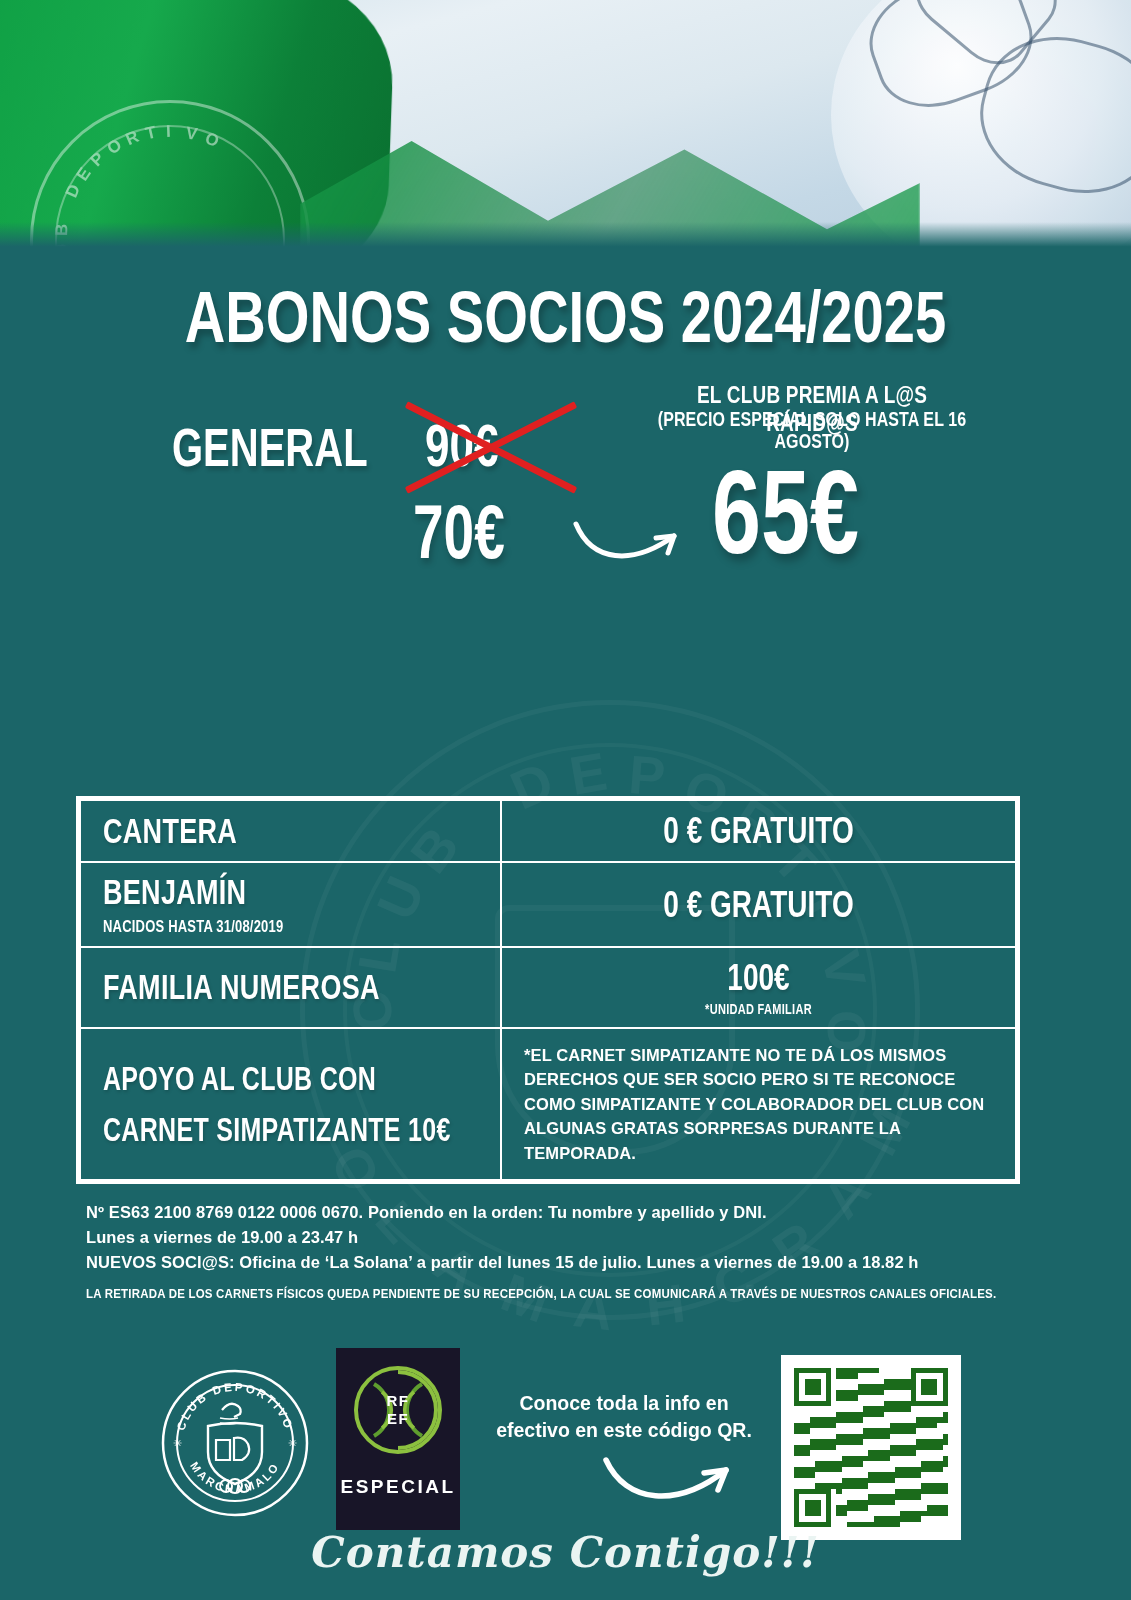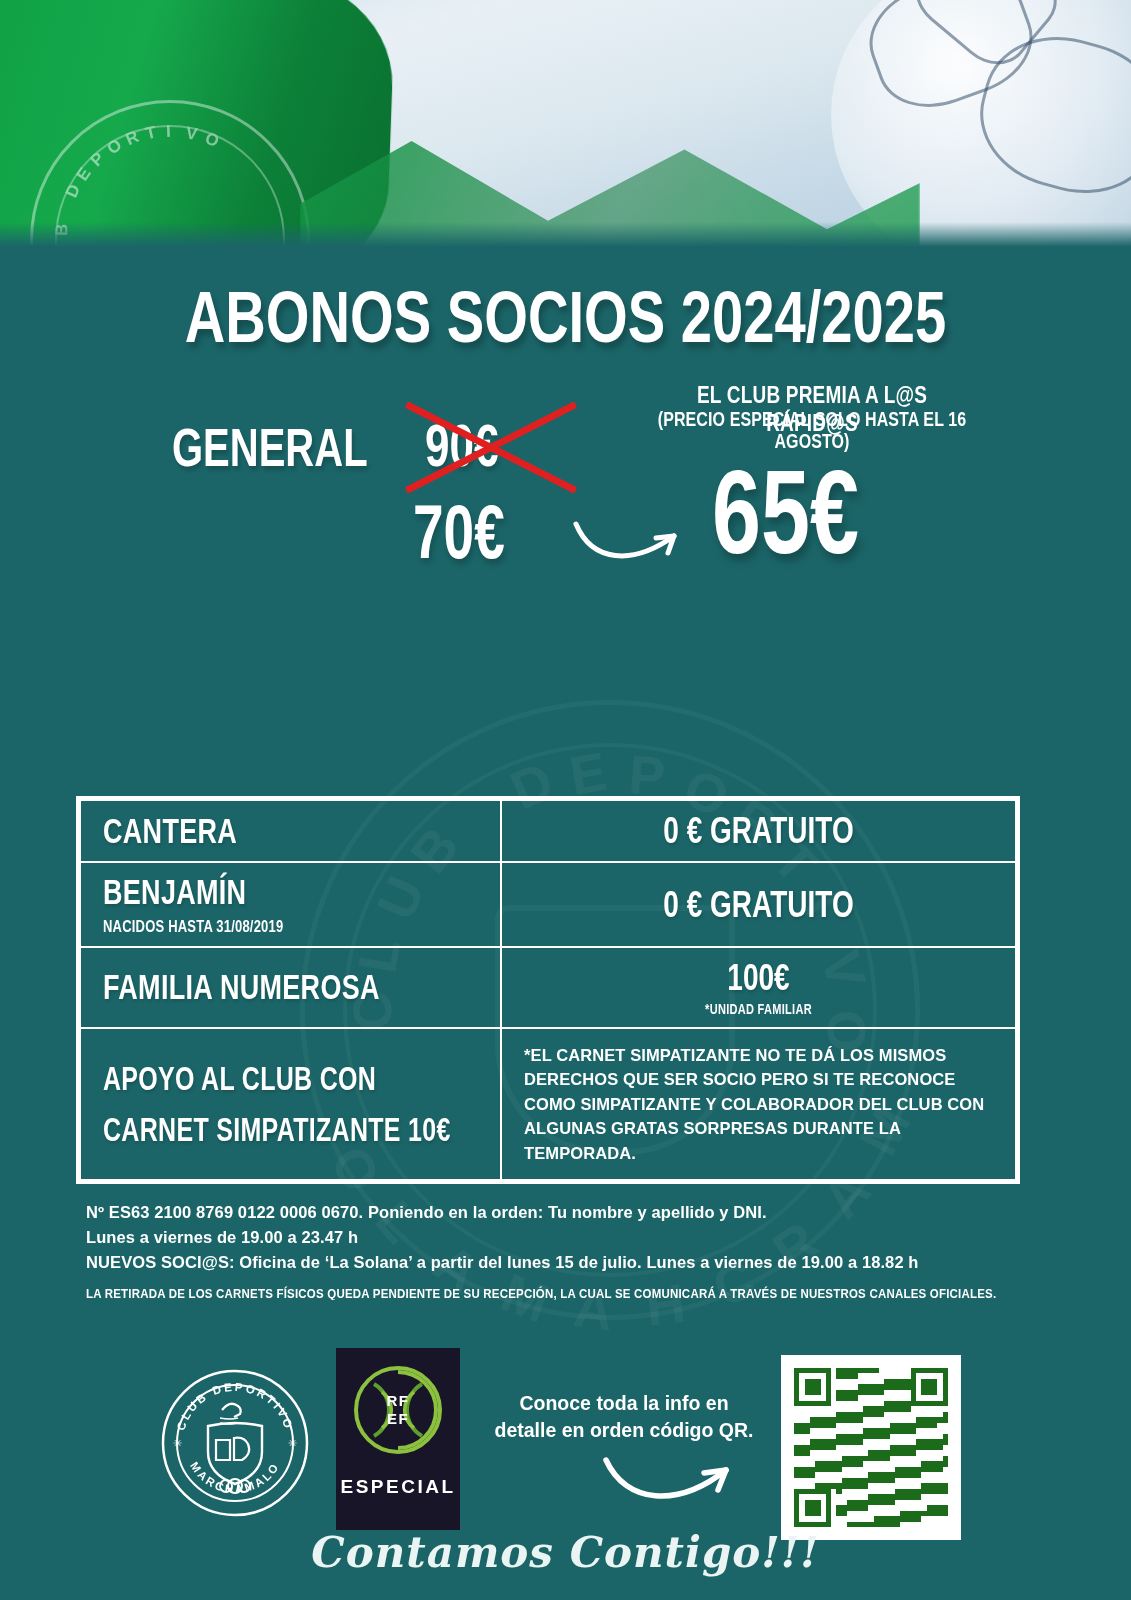--- a/index.html
+++ b/index.html
@@ -436,21 +436,21 @@
     <path d="M20 18 a30 30 0 0 1 0 52" fill="none" stroke="#5f9e2e" stroke-width="4"></path>
     <path d="M68 18 a30 30 0 0 0 0 52" fill="none" stroke="#5f9e2e" stroke-width="4"></path>
     <path d="M28 26 a22 22 0 0 1 0 36" fill="none" stroke="#8cc03f" stroke-width="3.5"></path>
     <path d="M60 26 a22 22 0 0 0 0 36" fill="none" stroke="#8cc03f" stroke-width="3.5"></path>
     <text x="44" y="40" fill="#ffffff" font-size="15" font-weight="bold" text-anchor="middle" font-family="Liberation Sans, sans-serif" letter-spacing="1.5" id="rfefTop">RF</text>
     <text x="44" y="58" fill="#ffffff" font-size="15" font-weight="bold" text-anchor="middle" font-family="Liberation Sans, sans-serif" letter-spacing="1.5" id="rfefBot">EF</text>
   </svg>
   <div class="rfef-word">ESPECIAL</div>
 </div>
 
-<div class="qr-text">Conoce toda la info en detalle en orden código QR.</div>
+<div class="qr-text">Conoce toda la info en efectivo en este código QR.</div>
 
 <svg class="qr-arrow" viewBox="0 0 140 62">
   <path d="M6 12 C 26 56, 78 60, 126 22" stroke="#ffffff" stroke-width="5.5" fill="none" stroke-linecap="round"></path>
   <path d="M126 22 L 104 25 M126 22 L 118 42" stroke="#ffffff" stroke-width="5.5" fill="none" stroke-linecap="round"></path>
 </svg>
 
 <div class="qr-wrap">
   <div class="qr-grid" id="qrGrid">
       <i></i>
       <i></i>

